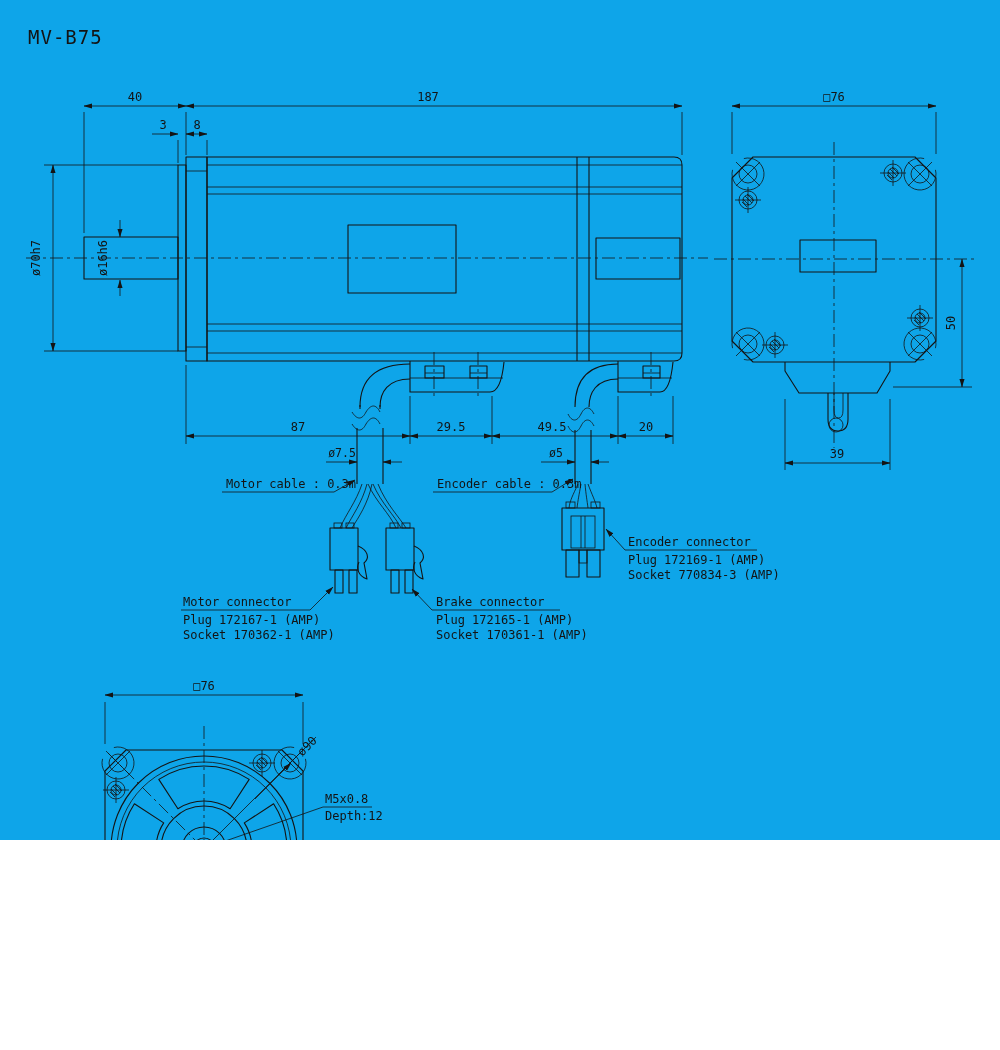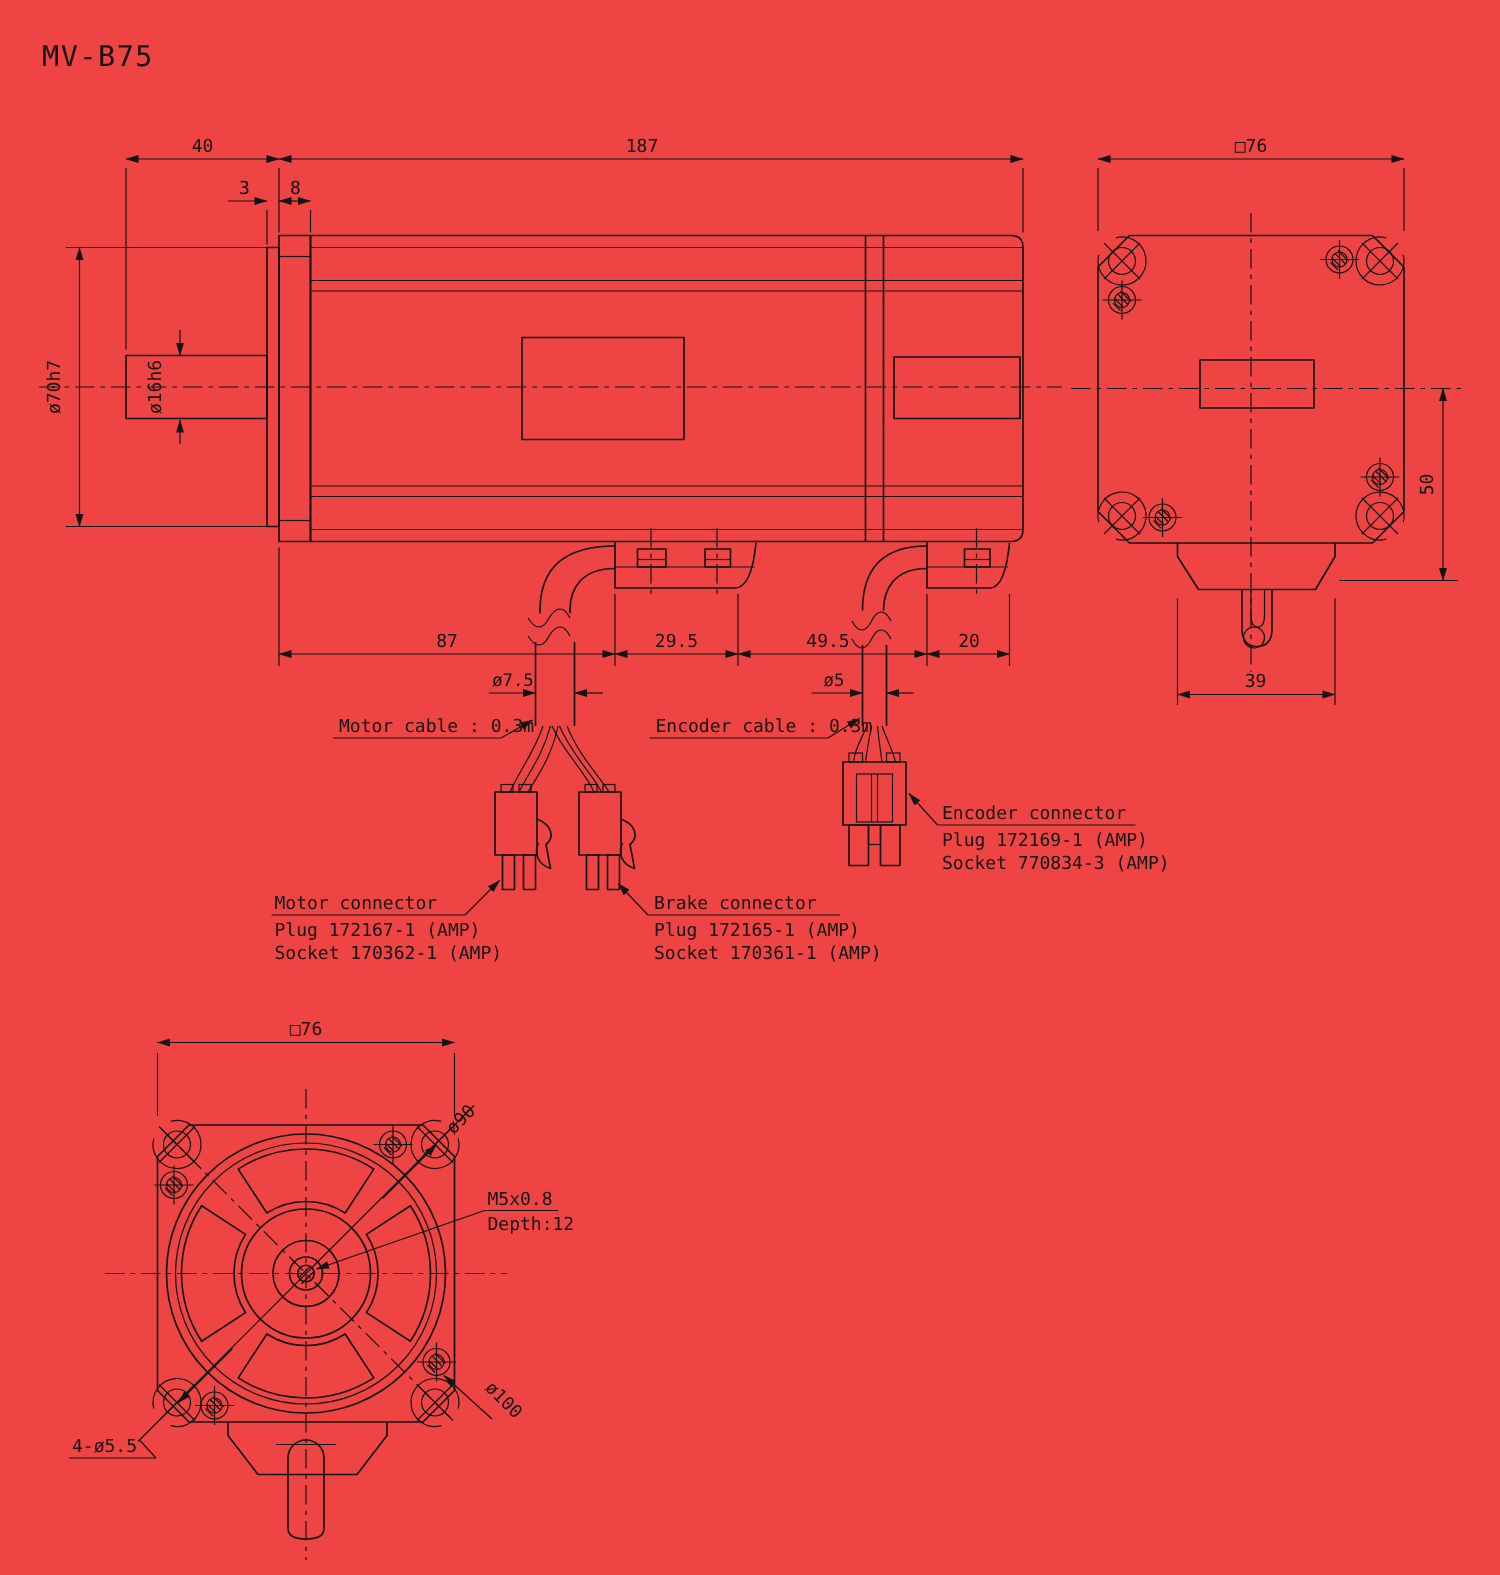--- a/index.html
+++ b/index.html
@@ -1,16 +1,16 @@
 <!DOCTYPE html>
 <html><head>
 <meta charset="utf-8">
 <style>
   html,body{margin:0;padding:0;background:#ffffff;}
-  .page{width:1000px;height:1050px;position:relative;background:#ef4444;}
+  .page{width:1000px;height:840px;position:relative;background:#0ea5e9;}
   svg{display:block}
   .ln{stroke:#141414;stroke-width:1.1;fill:none;stroke-linecap:butt;stroke-linejoin:round}
   .tn{stroke:#141414;stroke-width:0.8;fill:none;stroke-linecap:butt}
   .cl{stroke:#141414;stroke-width:0.8;fill:none;stroke-dasharray:13 4 3 4}
   .dm{stroke:#141414;stroke-width:0.8;fill:none}
   .t{font-family:"DejaVu Sans Mono","Liberation Mono",monospace;font-size:12px;fill:#141414}
   .ts{font-family:"DejaVu Sans Mono","Liberation Mono",monospace;font-size:11.5px;fill:#141414}
   .title{font-family:"DejaVu Sans Mono","Liberation Mono",monospace;font-size:19px;fill:#141414;letter-spacing:1px}
   .mid{text-anchor:middle}
 </style>

